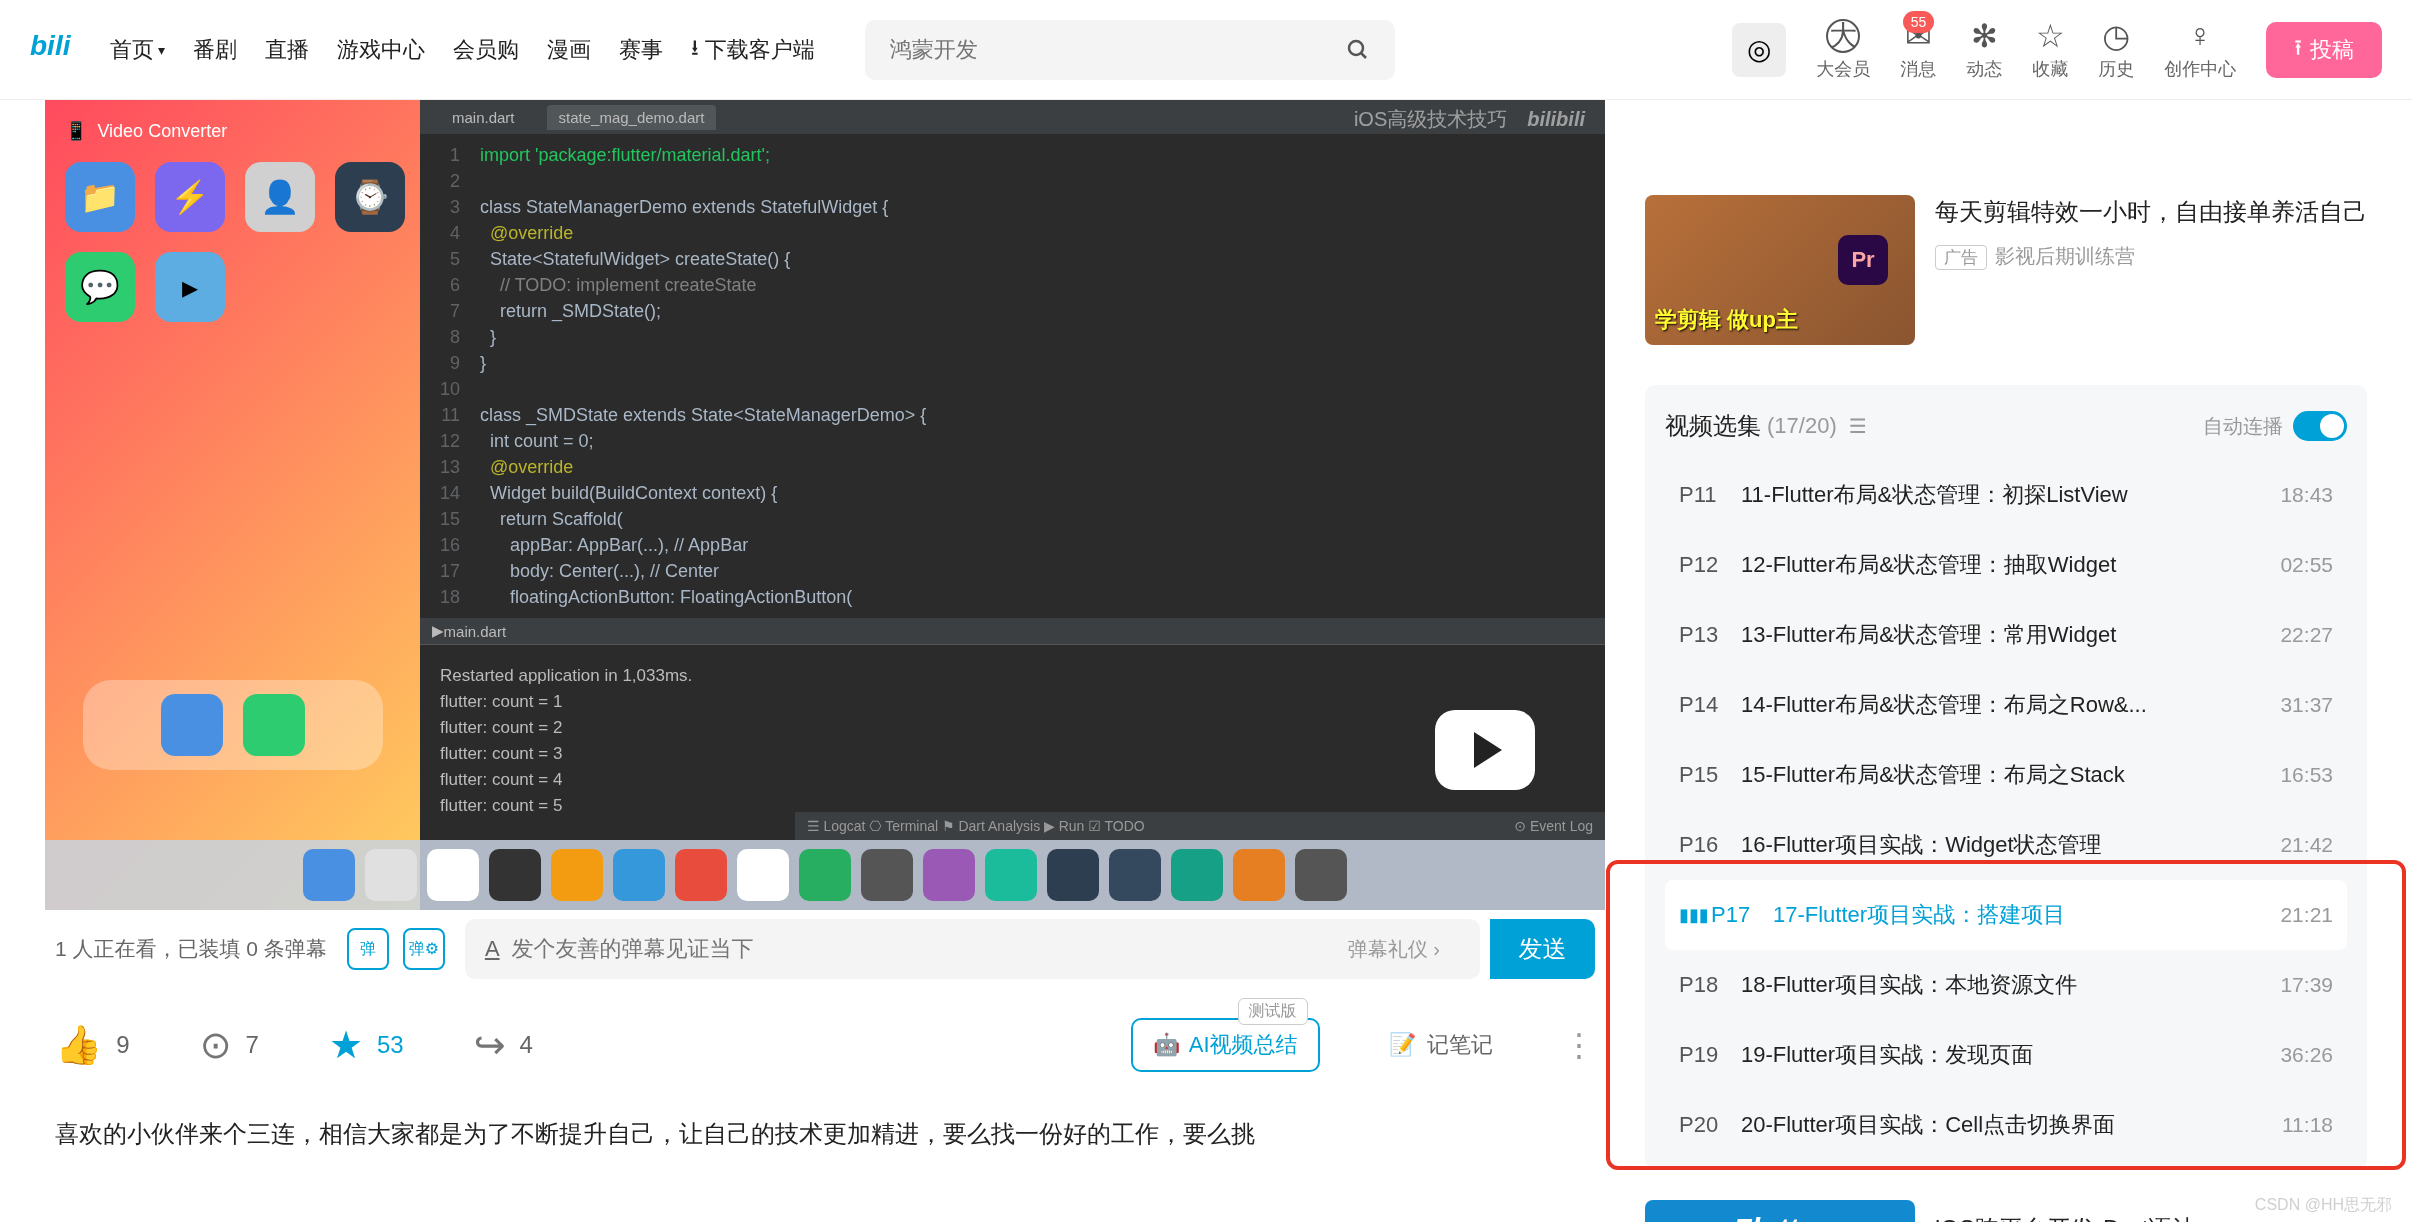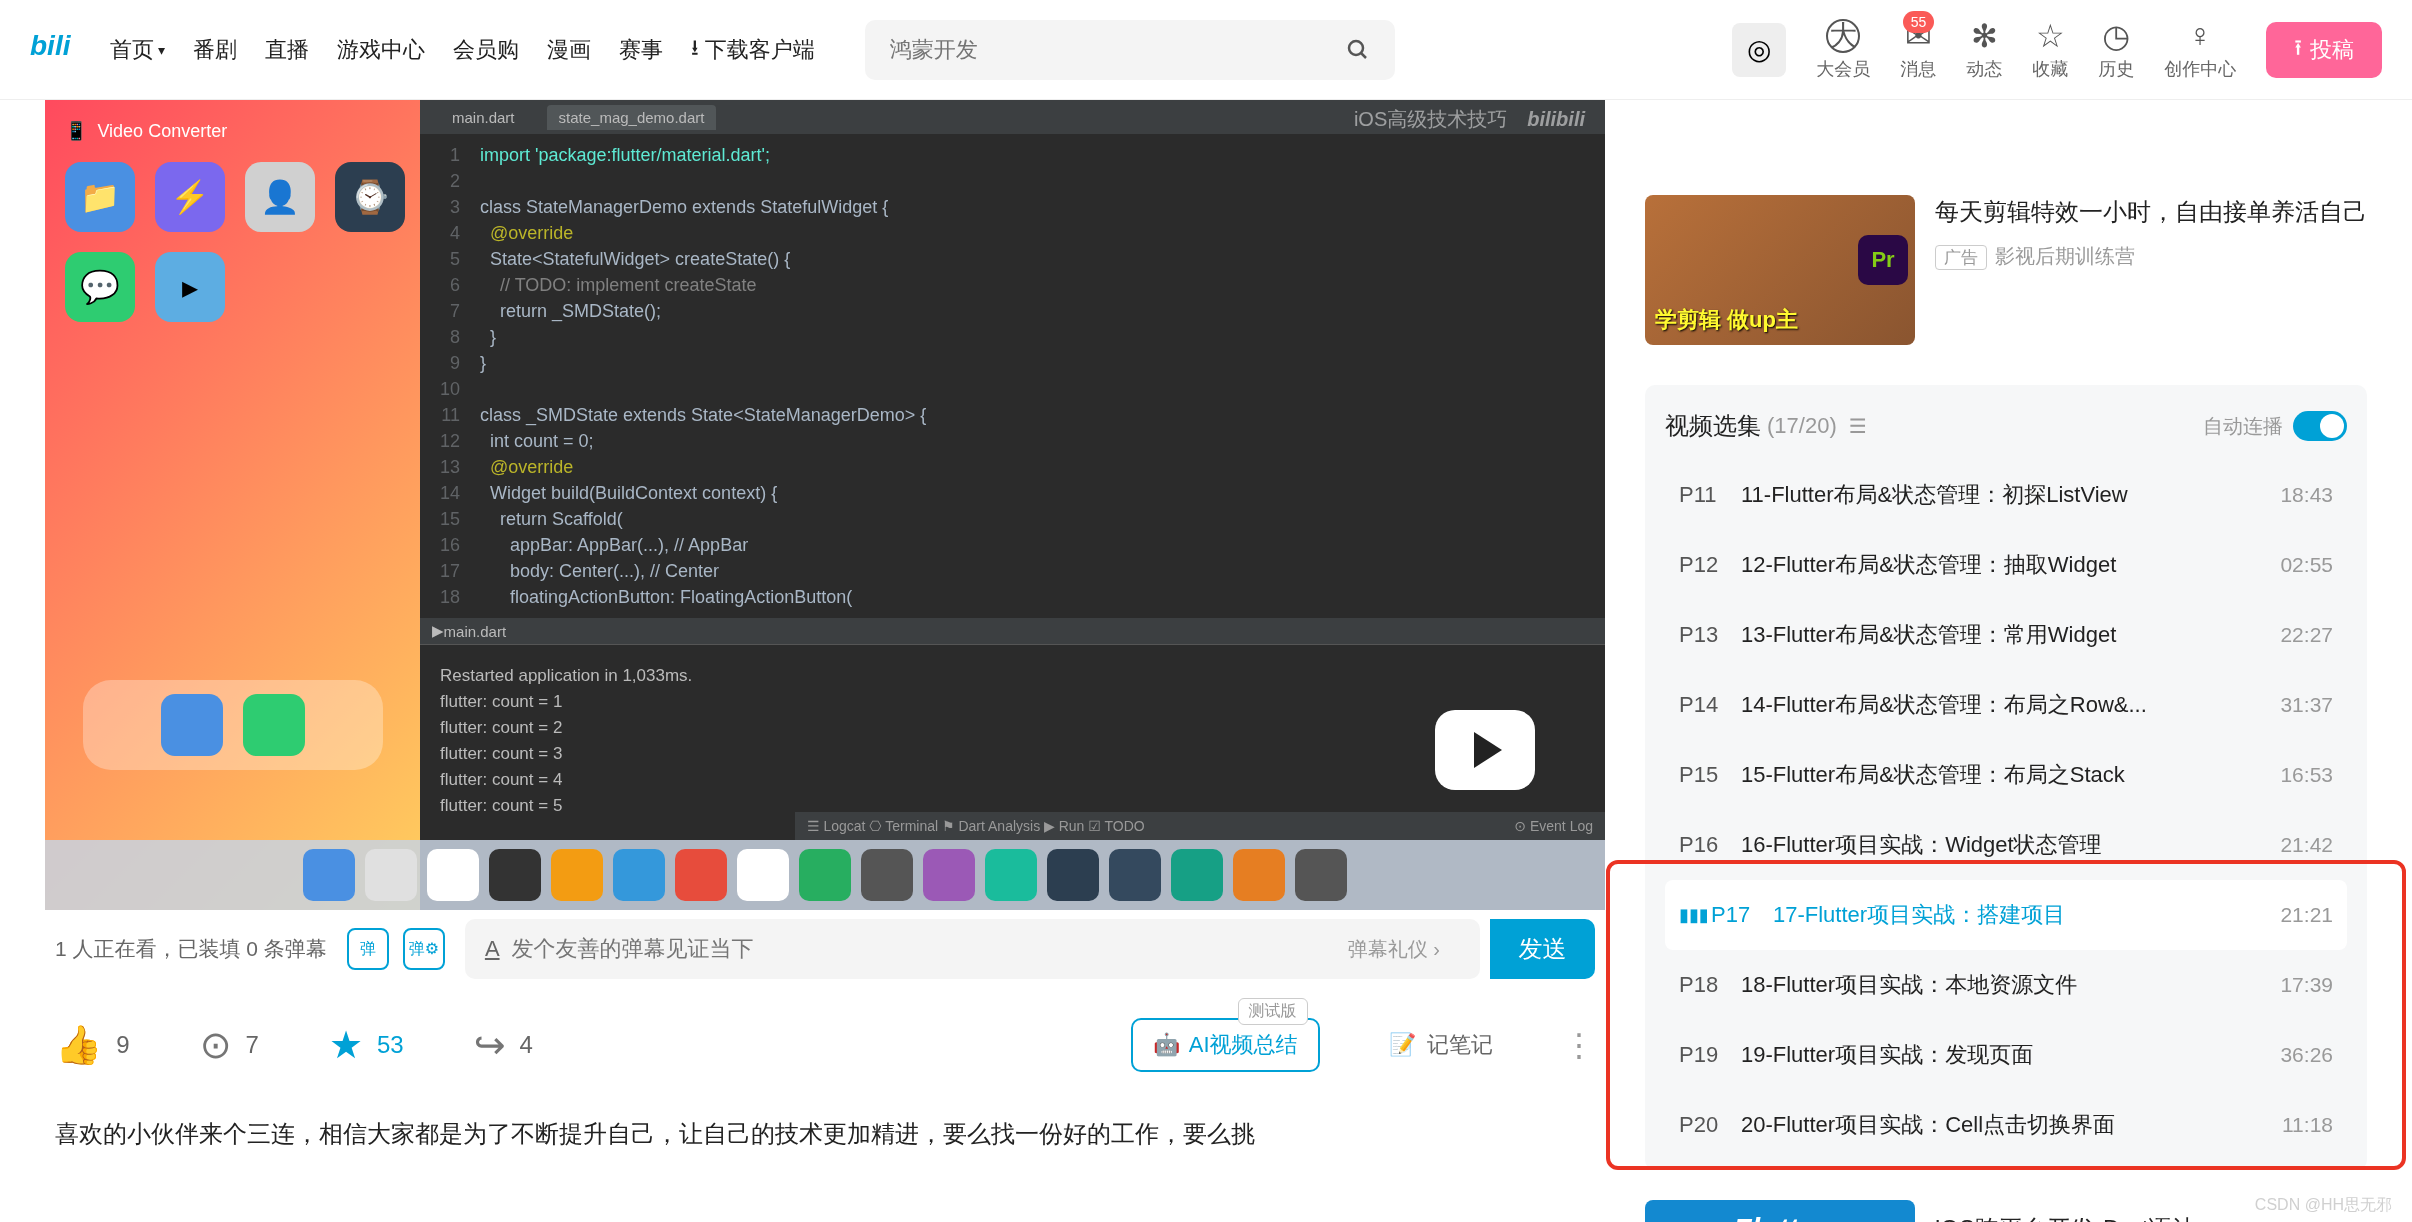--- a/index.html
+++ b/index.html
@@ -46,21 +46,21 @@
 .app-icon.lblue { background: #5dade2; }
 .ide-left .dock { position: absolute; bottom: 140px; left: 50%; transform: translateX(-50%); width: 300px; height: 90px; background: rgba(255,255,255,0.3); border-radius: 28px; display: flex; align-items: center; justify-content: center; gap: 20px; }
 .ide-left .dock .dicon { width: 62px; height: 62px; border-radius: 14px; }
 .ide-right { flex: 1; background: #2b2b2b; color: #a9b7c6; font-family: Menlo, Monaco, monospace; font-size: 18px; position: relative; }
 .ide-tabs { height: 34px; background: #3c3f41; display: flex; align-items: center; padding-left: 20px; gap: 20px; font-size: 15px; color: #bbb; }
 .ide-tabs .tab { padding: 4px 12px; }
 .ide-tabs .tab.active { background: #515658; border-radius: 4px 4px 0 0; }
 .code-area { padding: 8px 0; }
 .code-line { display: flex; line-height: 26px; white-space: pre; }
 .lineno { width: 60px; text-align: right; color: #606366; padding-right: 20px; flex-shrink: 0; }
-.str { color: #5eead4; }
+.str { color: #22c55e; }
 .ann { color: #bbb529; }
 .cmt { color: #808080; }
 .console { background: #2b2b2b; border-top: 1px solid #555; padding: 18px 20px; font-size: 17px; }
 .console-header { background: #3c3f41; padding: 4px 12px; font-size: 15px; color: #bbb; display: flex; align-items: center; }
 .console-line { color: #bbb; line-height: 26px; }
 .watermark-right { position: absolute; top: 6px; right: 20px; color: rgba(255,255,255,0.5); font-size: 20px; display: flex; align-items: center; gap: 20px; }
 .play-overlay { position: absolute; bottom: 120px; right: 70px; width: 100px; height: 80px; background: #fff; border-radius: 20px; display: flex; align-items: center; justify-content: center; }
 .play-overlay::before { content: ""; border-left: 28px solid #222; border-top: 18px solid transparent; border-bottom: 18px solid transparent; margin-left: 6px; }
 .ide-statusbar { position: absolute; bottom: 70px; left: 375px; right: 0; height: 28px; background: #3c3f41; font-size: 14px; color: #999; display: flex; align-items: center; padding: 0 12px; justify-content: space-between; }
 .macos-dock { position: absolute; bottom: 0; left: 0; right: 0; height: 70px; background: rgba(200,210,225,0.85); display: flex; align-items: center; justify-content: center; gap: 10px; padding: 0 200px; }
@@ -88,21 +88,21 @@
 .ai-summary { border: 2px solid #00a1d6; border-radius: 10px; padding: 10px 20px; color: #00a1d6; font-size: 22px; display: flex; align-items: center; gap: 8px; position: relative; cursor: pointer; }
 .ai-summary .badge2 { position: absolute; top: -22px; right: 10px; background: #fff; border: 1px solid #ccc; font-size: 16px; color: #999; padding: 2px 10px; border-radius: 6px; }
 .notes-btn { display: flex; align-items: center; gap: 10px; font-size: 22px; color: #666; cursor: pointer; }
 .more-btn { font-size: 32px; color: #999; cursor: pointer; }
 
 .description { padding: 10px 10px 0; font-size: 24px; color: #222; line-height: 44px; }
 
 
 .ad-card { display: flex; gap: 20px; margin: 95px 0 40px; }
 .ad-thumb { width: 270px; height: 150px; background: linear-gradient(135deg, #b8703a, #8a5530); border-radius: 8px; position: relative; display: flex; flex-direction: column; justify-content: flex-end; padding: 10px; }
-.ad-thumb .pr { position: absolute; top: 40px; right: 7px; width: 50px; height: 50px; background: #2a0845; border-radius: 10px; color: #84cc16; display: flex; align-items: center; justify-content: center; font-size: 22px; font-weight: bold; }
+.ad-thumb .pr { position: absolute; top: 40px; right: 27px; width: 50px; height: 50px; background: #2a0845; border-radius: 10px; color: #fca5a5; display: flex; align-items: center; justify-content: center; font-size: 22px; font-weight: bold; }
 .ad-thumb .adtext { color: #fff930; font-size: 22px; font-weight: bold; text-shadow: 1px 1px 2px #000; }
 .ad-info { flex: 1; }
 .ad-title { font-size: 24px; color: #222; line-height: 34px; }
 .ad-sub { margin-top: 14px; color: #999; font-size: 20px; }
 .ad-sub .tag { border: 1px solid #ccc; border-radius: 4px; padding: 2px 8px; margin-right: 8px; font-size: 17px; }
 
 .playlist-panel { background: #f6f7f8; border-radius: 10px; padding: 25px 20px 10px; }
 .playlist-header { display: flex; align-items: center; margin-bottom: 18px; }
 .playlist-title { font-size: 24px; font-weight: 500; color: #222; }
 .playlist-count { font-size: 22px; color: #999; margin-left: 6px; }

